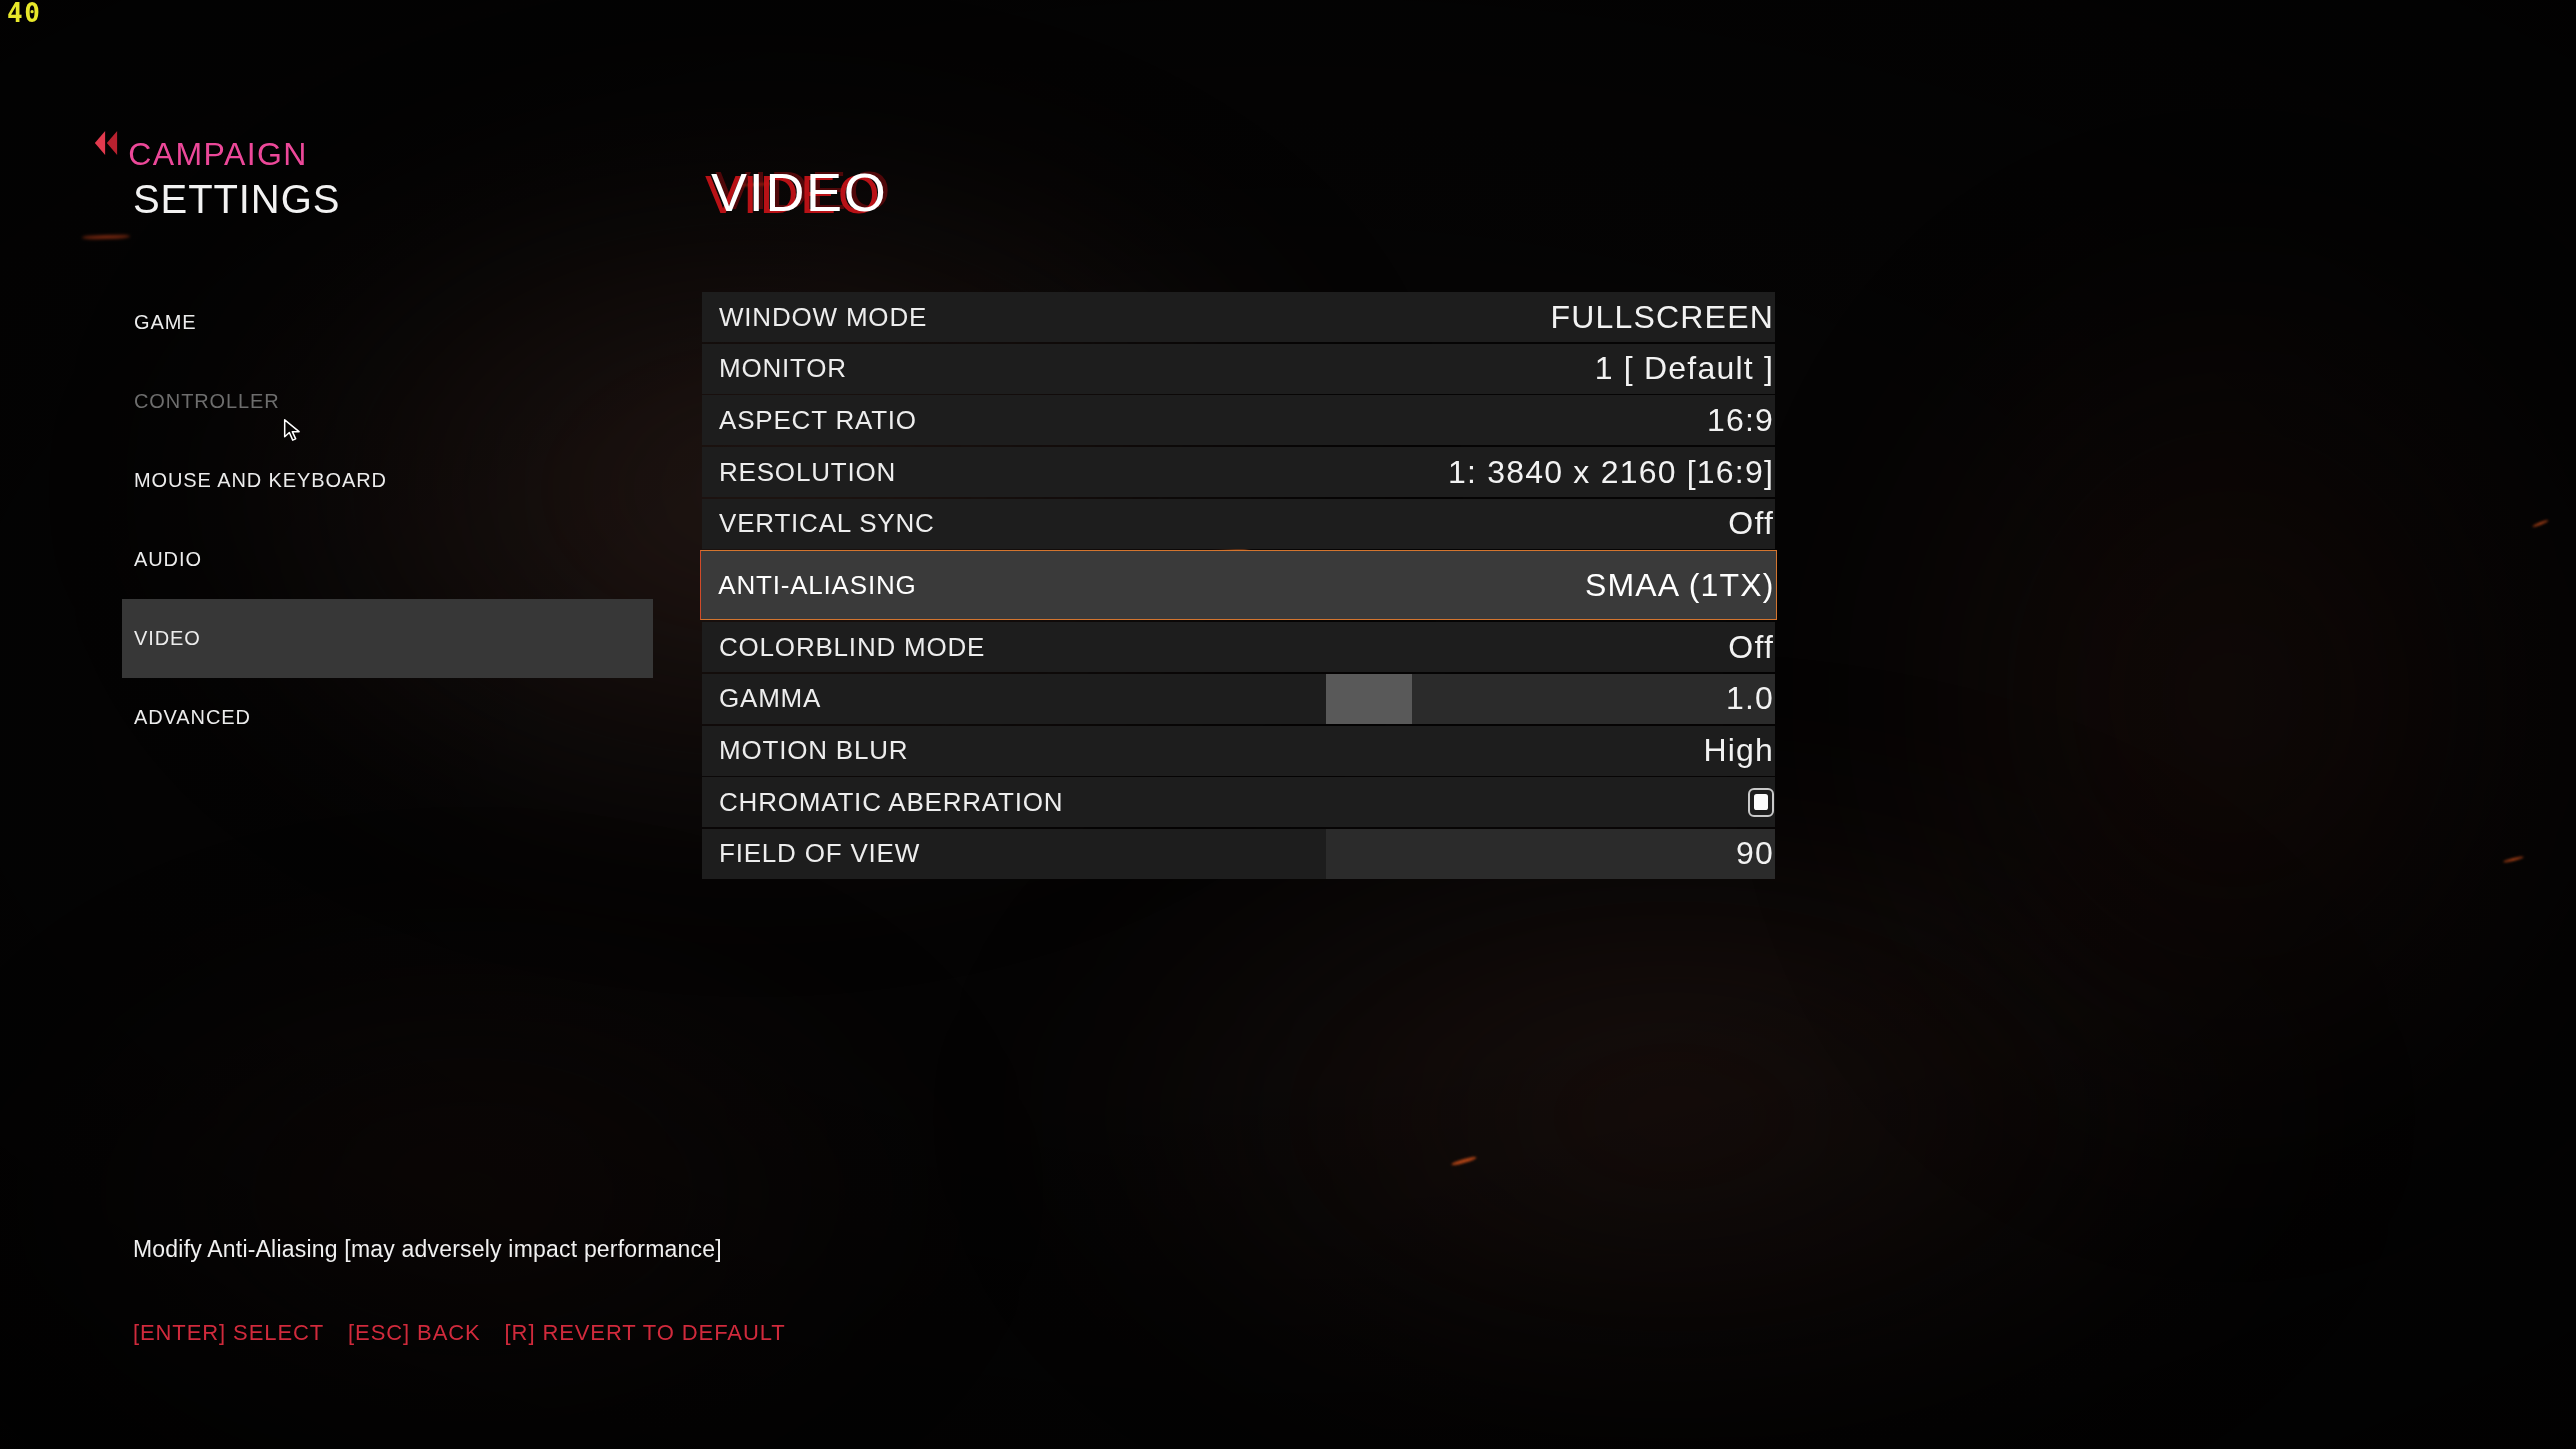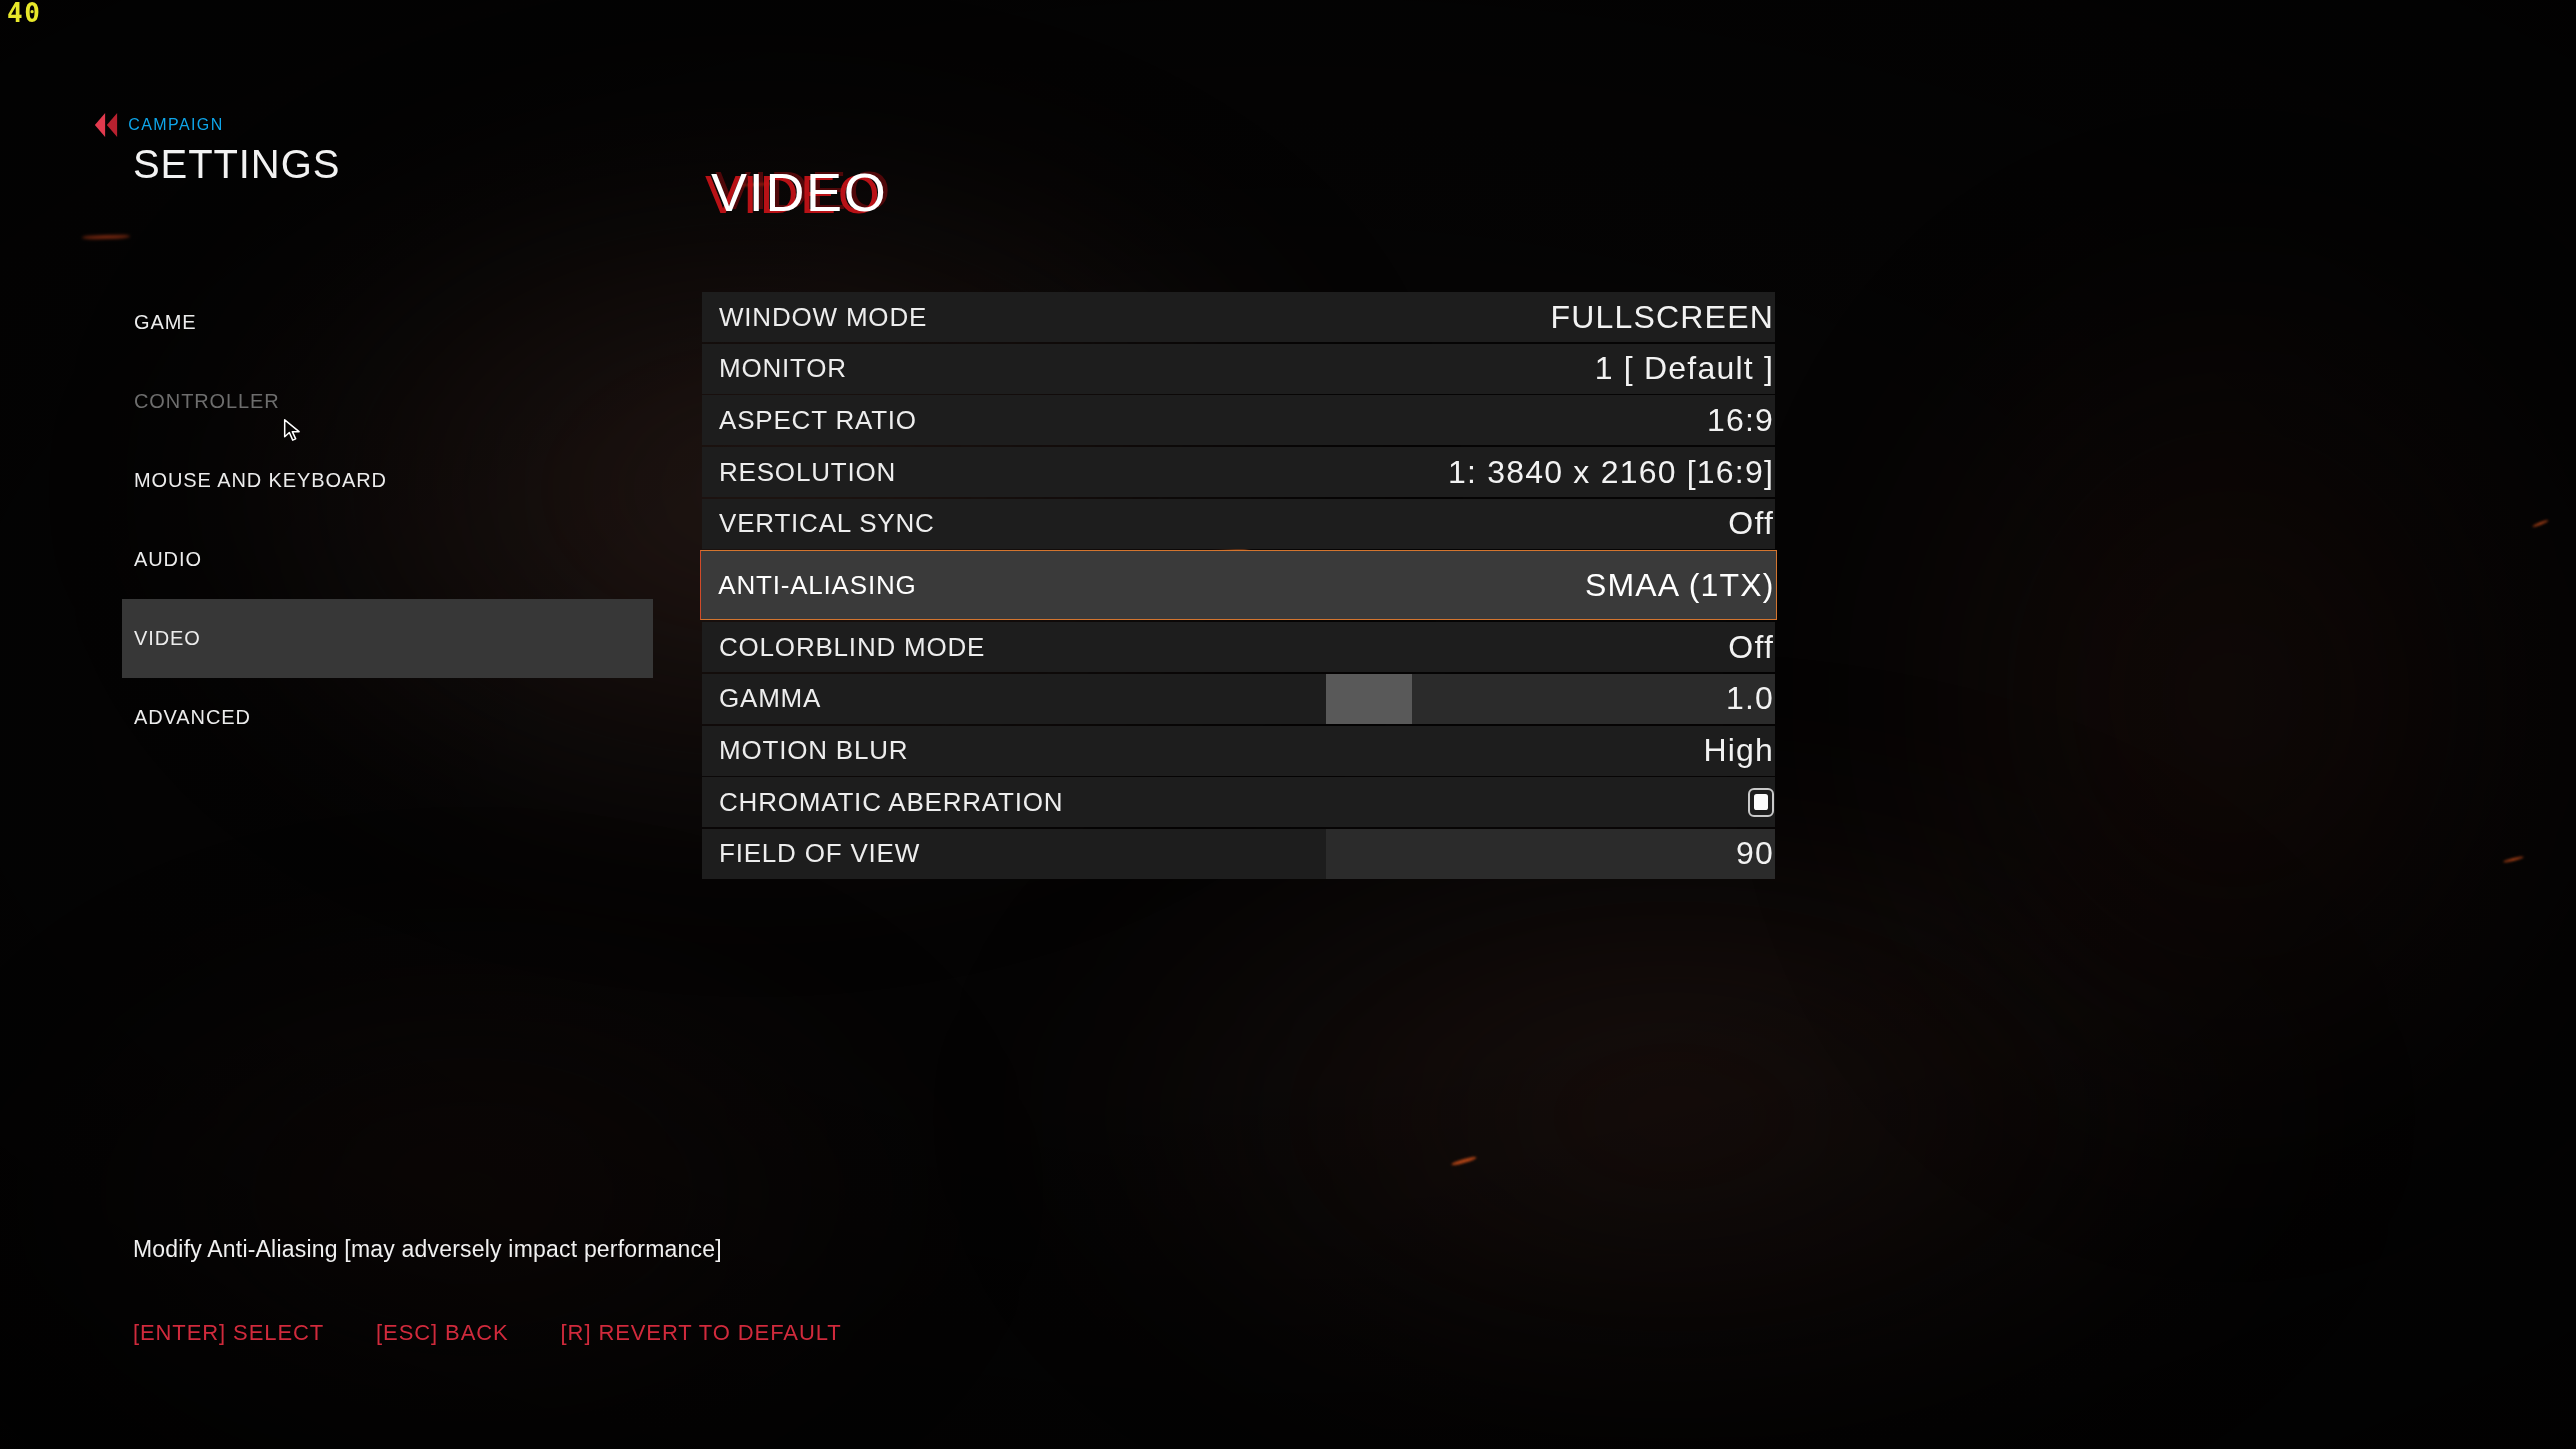--- a/index.html
+++ b/index.html
@@ -40,22 +40,22 @@
     font-family:"DejaVu Sans Mono", monospace;
     font-size:26px; font-weight:bold; letter-spacing:1.7px;
     color:#e8e82a; line-height:1;
   }
 
   
   #header { position:absolute; left:94px; top:112px; }
   #back-row { display:flex; align-items:center; gap:10.3px; }
   #back-chevron { display:block; }
   #campaign-label {
-    color:#0ea5e9; font-size:16px; letter-spacing:1.4px;
-    font-weight:400; text-transform:uppercase;
+    color:#ec4899; font-size:32px; letter-spacing:1.4px;
+    font-weight:400; text-transform:uppercase;margin-top:24px;
   }
   #settings-title {
     margin-top:5.2px; margin-left:39px;
     font-size:40px; letter-spacing:0.9px; font-weight:400;
     color:#f2f2f2; line-height:1.05;
   }
 
   
   #sidebar { position:absolute; left:122px; top:283px; width:531px; }
   .nav-item {
@@ -125,21 +125,21 @@
     width:13.7px; height:16.3px; border-radius:2.6px; background:#fbfbfb;
   }
 
   
   #hint-text {
     position:absolute; left:133px; top:1236px;
     font-size:23px; color:#f0f0f0; letter-spacing:0.2px;
   }
   #key-hints {
     position:absolute; left:133px; top:1320px;
-    display:flex; gap:52px;
+    display:flex; gap:24px;
   }
   .key-hint {
     color:#d02a3c; font-size:22px; letter-spacing:0.9px;
     text-transform:uppercase;
   }
 </style>
 </head>
 <body>
 
 <div id="bg">

